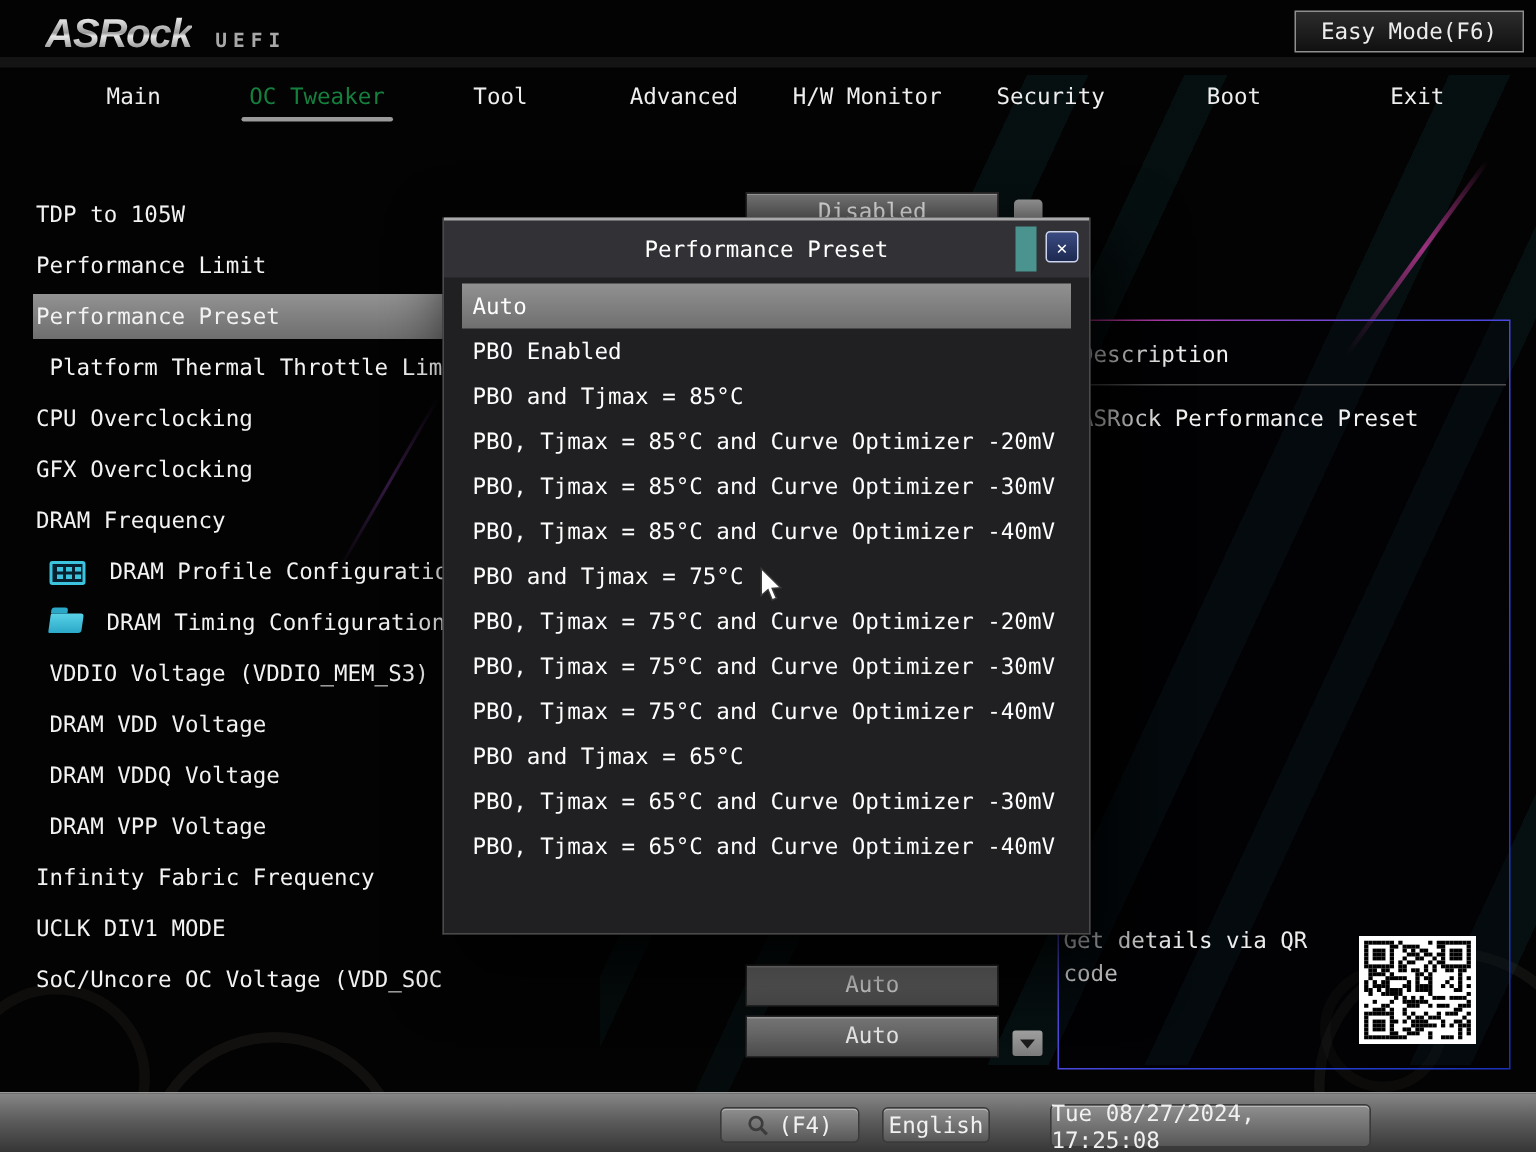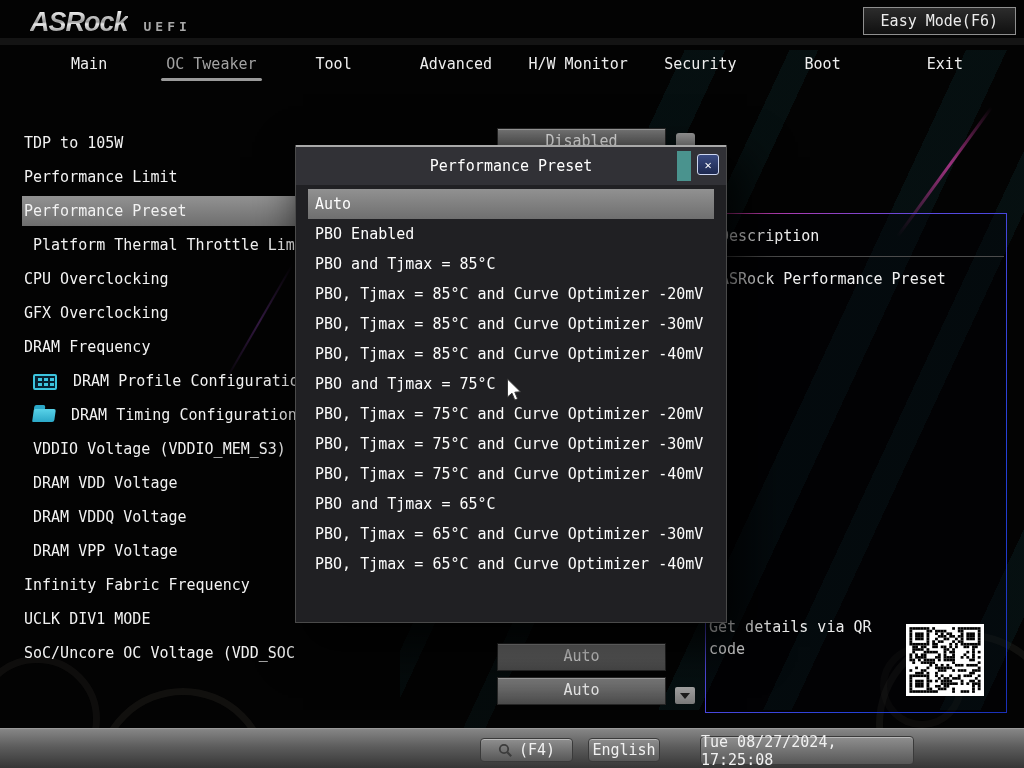--- a/index.html
+++ b/index.html
@@ -34,21 +34,21 @@
   .uefi-text{margin-left:16px;font-size:13px;font-weight:bold;letter-spacing:4px;color:#a8a8a8;}
   .easy-mode{position:absolute;right:8px;top:7px;height:28px;padding:0 17px;
     background:linear-gradient(180deg,#2c2c2c,#101010);border:1px solid #8f8f8f;
     color:#ececec;font-family:inherit;font-size:15px;cursor:pointer;}
 
   
   .navbar{position:absolute;left:28px;right:18px;top:44px;height:42px;display:flex;z-index:15;}
   .tab{flex:1;display:flex;align-items:center;justify-content:center;cursor:pointer;}
   .tab-inner{position:relative;padding:6px 0 10px 0;}
   .tab-label{font-size:15px;color:#eeeeee;}
-  .tab.active .tab-label{color:#a3a3a3;text-align:right;}
+  .tab.active .tab-label{color:#15803d;text-align:right;}
   .tab-underline{display:none;position:absolute;left:-5px;right:-5px;bottom:2px;height:3px;
     background:#9a9a9a;border-radius:2px;}
   .tab.active .tab-underline{display:block;}
 
   
   .sidebar{position:absolute;left:0;top:128px;width:296px;z-index:10;overflow:hidden;}
   .side-item{height:30px;line-height:30px;margin:0 0 4px 22px;padding-left:2px;
     font-size:15px;color:#f2f2f2;white-space:nowrap;overflow:hidden;cursor:pointer;}
   .side-item.ind1{padding-left:11px;}
   .side-item.selected{background:linear-gradient(180deg,#929292,#6e6e6e);}

